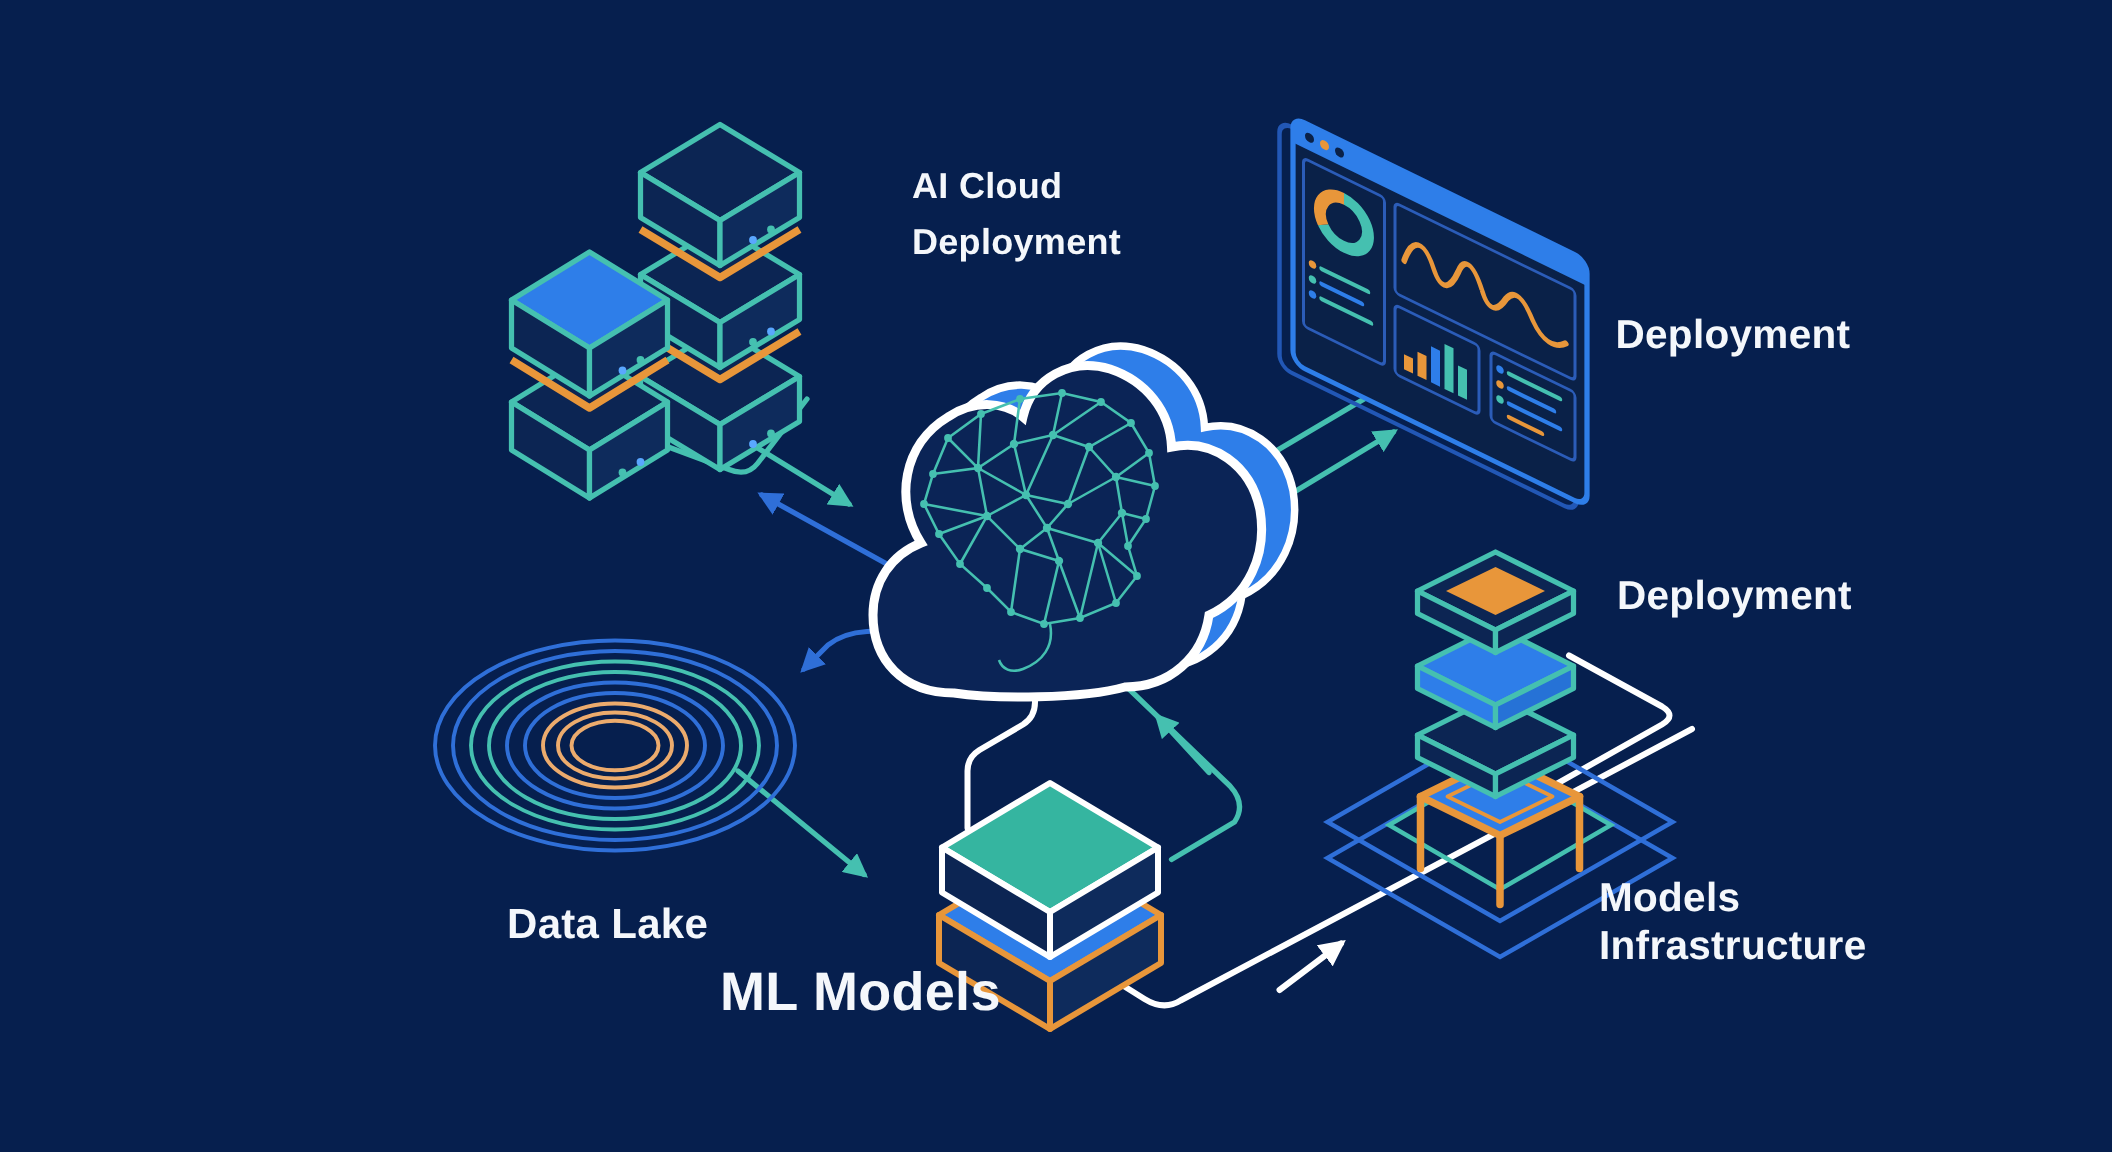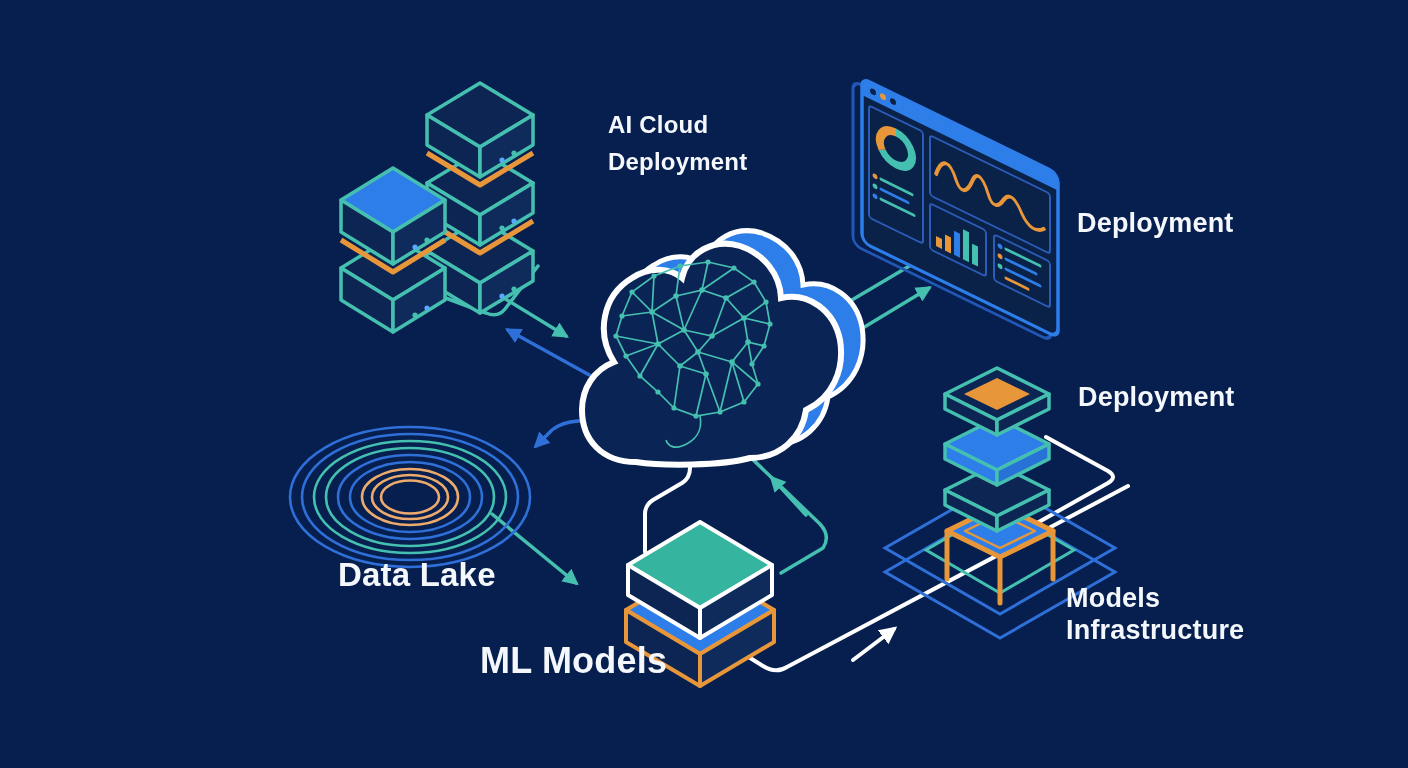--- a/index.html
+++ b/index.html
@@ -8,21 +8,21 @@
     background:#061f4e;font-family:"Liberation Sans",sans-serif;
   }
   .stage svg{position:absolute;left:0;top:0;}
   .lbl{
     position:absolute;color:#f4f7fb;font-weight:700;letter-spacing:.2px;
     font-family:"Liberation Sans",sans-serif;white-space:pre-line;
   }
   .lbl-title{left:608px;top:106px;font-size:24px;line-height:37px;width:200px;}
   .lbl-monitoring{left:1077px;top:208px;font-size:27px;}
   .lbl-application{left:1078px;top:382px;font-size:27px;}
-  .lbl-datalake{left:338px;top:556px;font-size:33px;}
+  .lbl-datalake{left:338px;top:600px;font-size:28px;}
   .lbl-mlmodels{left:480px;top:640px;font-size:36px;}
   .lbl-globalinfra{left:1066px;top:582px;font-size:27px;line-height:32px;width:200px;}
 </style>
 </head>
 <body>
 
 <div class="stage">
 
 <svg width="1408" height="768" viewBox="0 0 1408 768">
   <defs>

